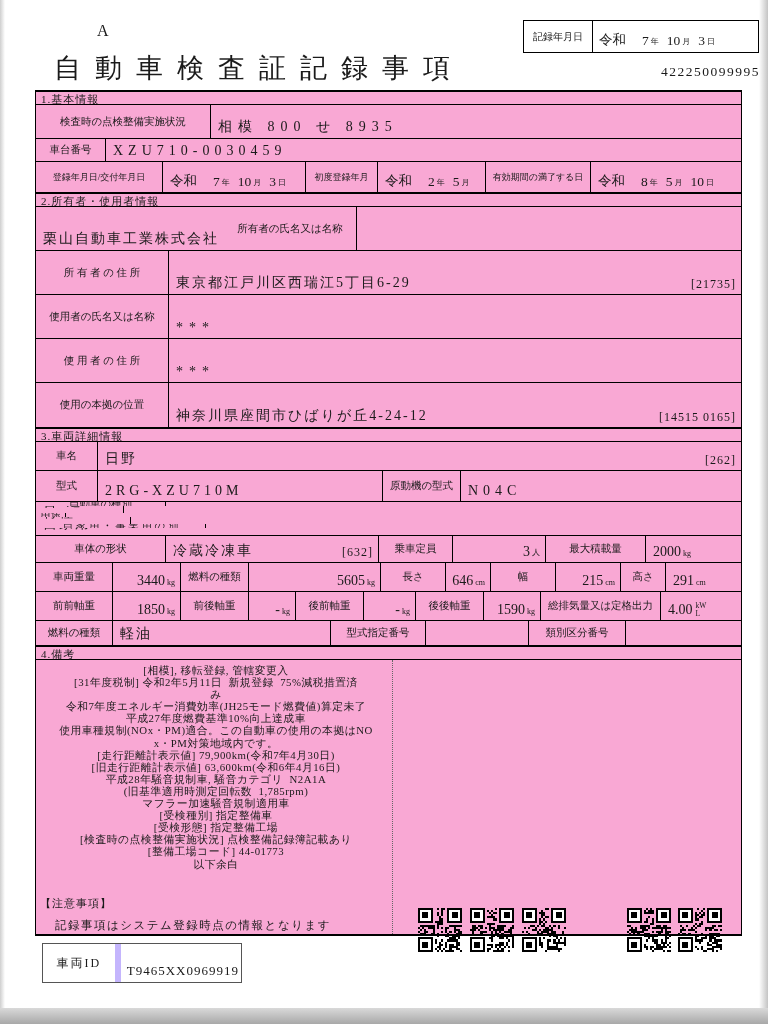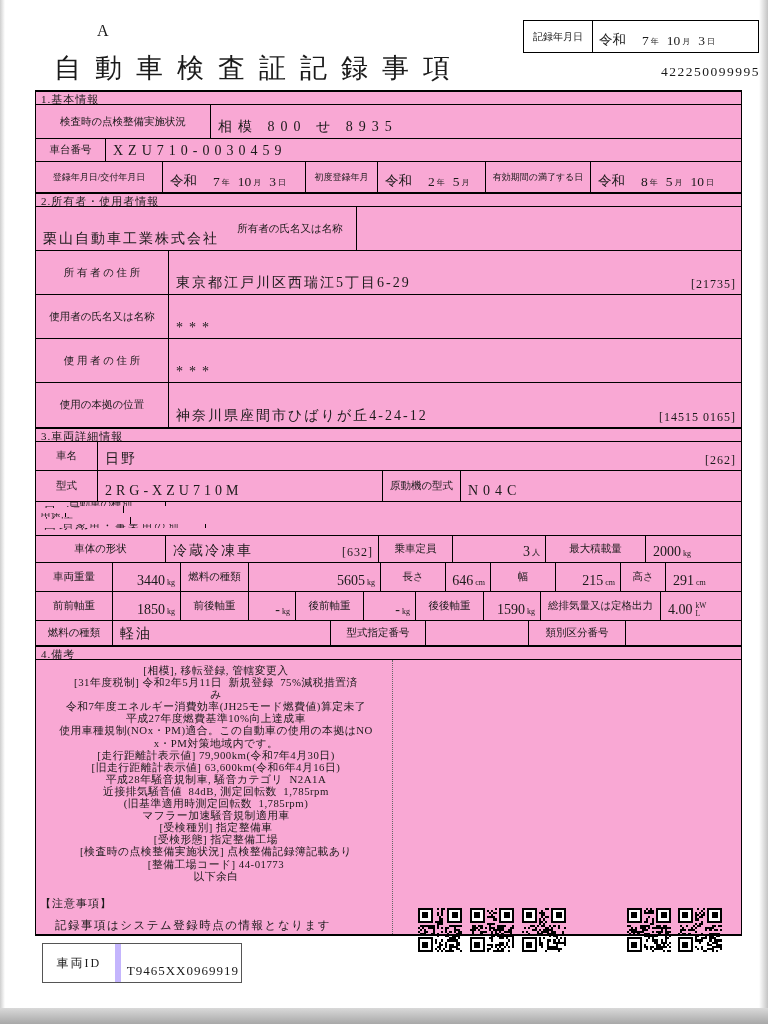--- a/index.html
+++ b/index.html
@@ -265,21 +265,20 @@
         <div class="rline">[相模], 移転登録, 管轄変更入</div>
         <div class="rline">[31年度税制] 令和2年5月11日  新規登録  75%減税措置済</div>
         <div class="rline">み</div>
         <div class="rline">令和7年度エネルギー消費効率(JH25モード燃費値)算定未了</div>
         <div class="rline">平成27年度燃費基準10%向上達成車</div>
         <div class="rline">使用車種規制(NOx・PM)適合。この自動車の使用の本拠はNO</div>
         <div class="rline">x・PM対策地域内です。</div>
         <div class="rline">[走行距離計表示値] 79,900km(令和7年4月30日)</div>
         <div class="rline">[旧走行距離計表示値] 63,600km(令和6年4月16日)</div>
         <div class="rline">平成28年騒音規制車, 騒音カテゴリ  N2A1A</div>
-        <div class="rline">近接排気騒音値  84dB, 測定回転数  1,785rpm</div>
         <div class="rline">(旧基準適用時測定回転数  1,785rpm)</div>
         <div class="rline">マフラー加速騒音規制適用車</div>
         <div class="rline">[受検種別] 指定整備車</div>
         <div class="rline">[受検形態] 指定整備工場</div>
         <div class="rline">[検査時の点検整備実施状況] 点検整備記録簿記載あり</div>
         <div class="rline">[整備工場コード] 44-01773</div>
         <div class="rline">以下余白</div>
       </div>
     <div class="remarks-right"></div>
   </div>

